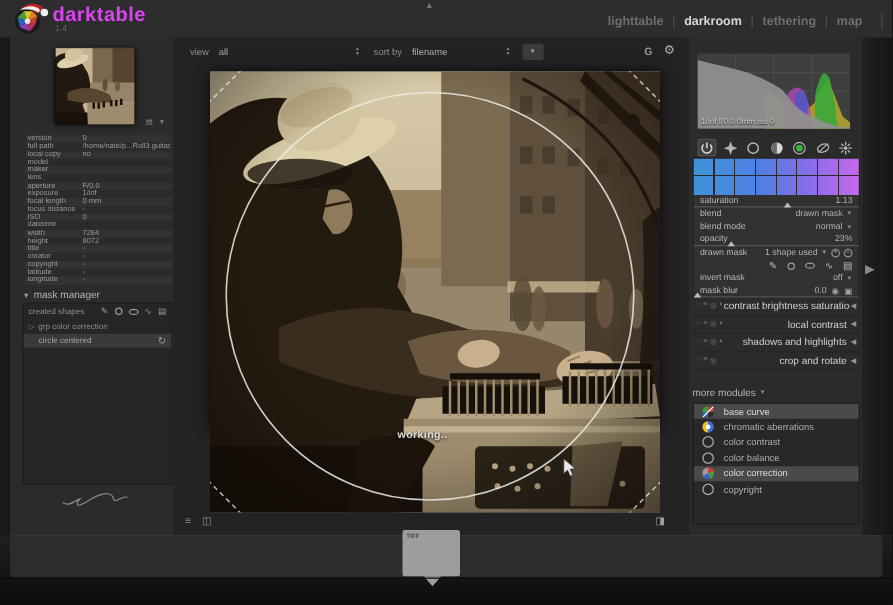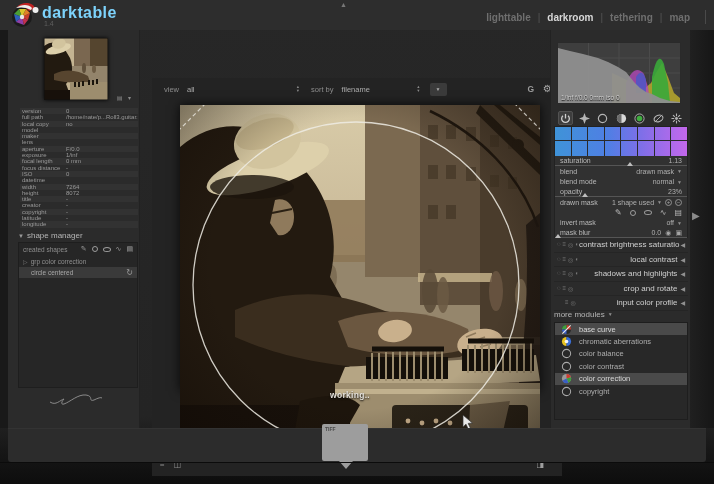--- a/index.html
+++ b/index.html
@@ -3,21 +3,21 @@
 <meta charset="utf-8">
 <style>
   *{margin:0;padding:0;box-sizing:border-box;}
   html,body{background:#0e0e0e;}
   .app{position:relative;width:714px;height:484px;overflow:hidden;
        font-family:"Liberation Sans","DejaVu Sans",sans-serif;color:#aaa;
        background:linear-gradient(180deg,#272727 0%,#242424 86%,#171717 93%,#0d0d0d 100%);}
   
   .topbar{position:absolute;left:0;top:0;width:714px;height:30px;background:#2d2d2d;}
   .logo{position:absolute;left:9px;top:2px;width:30px;height:27px;}
-  .app-title{position:absolute;left:42px;top:4px;font-size:16px;font-weight:bold;color:#7dd3fc;letter-spacing:.4px;}
+  .app-title{position:absolute;left:42px;top:4px;font-size:16px;font-weight:bold;color:#d946ef;letter-spacing:.4px;}
   .app-version{position:absolute;left:44px;top:20px;font-size:7px;color:#5f5f5f;}
   .tabs{position:absolute;right:8px;top:10px;font-size:10px;font-weight:bold;display:flex;align-items:center;border-right:1px solid #4a4a4a;padding-right:8px;height:14px;}
   .tab{color:#6f6f6f;padding:0 7px;cursor:default;}
   .tab.active{color:#d8d8d8;}
   .tabsep{color:#555;font-weight:normal;}
   .exp-top{position:absolute;left:340px;top:1px;font-size:7px;color:#777;}
   
   .gutter-left{position:absolute;left:0;top:30px;width:8px;height:398px;background:#191919;}
   .gutter-right{position:absolute;left:690px;top:30px;width:24px;height:398px;background:linear-gradient(90deg,#202020,#161616);}
   .exp-right{position:absolute;left:2px;top:180px;font-size:10px;color:#8a8a8a;}
@@ -35,21 +35,21 @@
   .mm-box{position:absolute;left:10px;top:212px;width:120px;height:146px;background:#262626;border:1px solid #1e1e1e;font-size:6.5px;}
   .mm-row{display:flex;align-items:center;height:12px;padding:0 4px;color:#8f8f8f;}
   .mm-row .grow{flex:1;}
   .mm-icons{display:flex;gap:5px;color:#9c9c9c;font-size:7px;align-items:center;}
   .mm-shape-row{background:#3a3a3a;color:#a8a8a8;height:11px;}
   .mm-indent{padding-left:12px;}
   .oval{display:inline-block;width:8px;height:5px;border:1px solid #9c9c9c;border-radius:50%;}
   .circ{display:inline-block;width:6px;height:6px;border:1px solid #9c9c9c;border-radius:50%;}
   .squiggle{position:absolute;left:40px;top:360px;}
   
-  .center{position:absolute;left:152px;top:30px;width:410px;height:398px;background:#232323;margin-top:48px;}
+  .center{position:absolute;left:140px;top:30px;width:410px;height:398px;background:#232323;}
   .c-toolbar{position:absolute;left:0;top:0;width:410px;height:22px;display:flex;align-items:center;font-size:7.5px;color:#8c8c8c;}
   .c-toolbar .lbl{margin-left:12px;}
   .combo{display:flex;align-items:center;justify-content:space-between;margin-left:8px;color:#ababab;gap:38px;}
   .combo-arrows{display:flex;flex-direction:column;line-height:4px;font-size:4.5px;color:#8a8a8a;margin-left:6px;}
   .combo.view{width:112px;}
   .combo.sort{width:78px;}
   .mini-btn{width:17px;height:13px;background:#3b3b3b;border-radius:2px;margin-left:10px;display:flex;align-items:center;justify-content:center;font-size:5px;color:#aaa;}
   .tb-right{position:absolute;right:10px;top:5px;display:flex;gap:9px;align-items:center;}
   .icon-g{font-size:8.5px;font-weight:bold;color:#9a9a9a;}
   .icon-gear{font-size:10px;color:#a8a8a8;}
@@ -251,21 +251,21 @@
           <span class="meta-label">latitude</span>
           <span class="meta-value">-</span>
         </div>
 
         <div class="meta-row">
           <span class="meta-label">longitude</span>
           <span class="meta-value">-</span>
         </div>
       </div>
 
-    <div class="mm-header"><span class="mm-arrow">▼</span><span>shape manager</span></div>
+    <div class="mm-header"><span class="mm-arrow">▼</span><span>mask manager</span></div>
     <div class="mm-box">
       <div class="mm-row">
         <span class="grow">created shapes</span>
         <span class="mm-icons">
           <span>✎</span>
           <span class="circ"></span>
           <span class="oval"></span>
           <span>∿</span>
           <span>▤</span>
         </span>
@@ -583,28 +583,20 @@
     </div>
     <div class="mod-row" style="top:251.5px;">
       <span class="mod-icons">
           <span>◌</span>
           <span>≡</span>
           <span>◎</span>
         </span>
       <span class="mod-name">crop and rotate</span>
       <span class="mod-arrow">◀</span>
     </div>
-    <div class="mod-row" style="top:266px;">
-      <span class="mod-icons" style="padding-left:8px;">
-          <span>≡</span>
-          <span>◎</span>
-        </span>
-      <span class="mod-name">input color profile</span>
-      <span class="mod-arrow">◀</span>
-    </div>
 
     <div class="more-row">
       <span>more modules</span>
       <span class="dd">▼</span>
     </div>
 
     <div class="mlist">
       <div class="mlist-row selected">
         <span class="micon">
           <svg width="11" height="11" viewBox="0 0 12 12">
@@ -626,29 +618,29 @@
             </svg>
         </span>
         <span>chromatic aberrations</span>
       </div>
       <div class="mlist-row">
         <span class="micon">
           <svg width="11" height="11" viewBox="0 0 12 12">
               <circle cx="6" cy="6" r="4.5" fill="none" stroke="#aaa" stroke-width="1.1"></circle>
             </svg>
         </span>
-        <span>color balance</span>
+        <span>color contrast</span>
       </div>
       <div class="mlist-row">
         <span class="micon">
           <svg width="11" height="11" viewBox="0 0 12 12">
               <circle cx="6" cy="6" r="4.5" fill="none" stroke="#aaa" stroke-width="1.1"></circle>
             </svg>
         </span>
-        <span>color contrast</span>
+        <span>color balance</span>
       </div>
       <div class="mlist-row selected">
         <span class="micon">
           <svg width="11" height="11" viewBox="0 0 12 12">
               <circle cx="6" cy="6" r="5" fill="#9a9a9a"></circle>
               <path d="M6,6 L6,1 A5,5 0 0 1 10.8,4.5 Z" fill="#cf3b2e"></path>
               <path d="M6,6 L10.8,4.5 A5,5 0 0 1 8,10.6 Z" fill="#3f9e3f"></path>
               <path d="M6,6 L8,10.6 A5,5 0 0 1 1.5,8.5 Z" fill="#3a5fc4"></path>
             </svg>
         </span>

